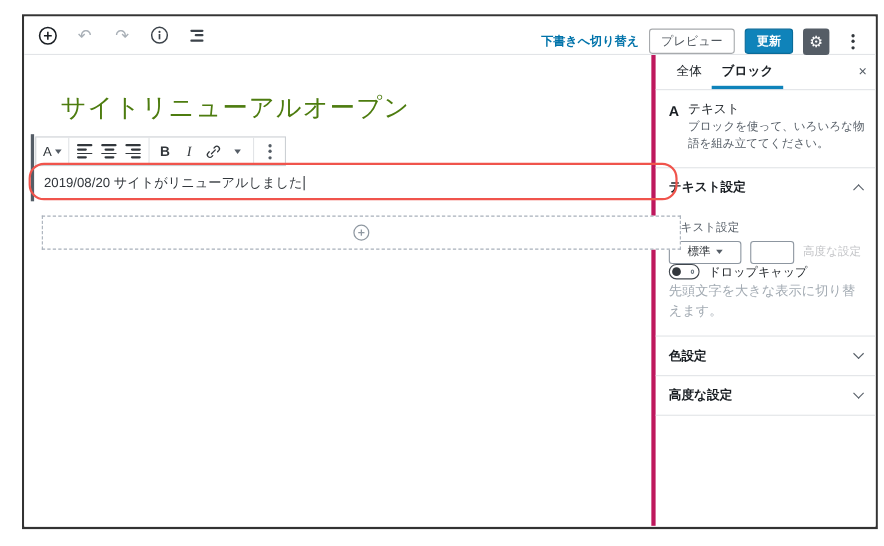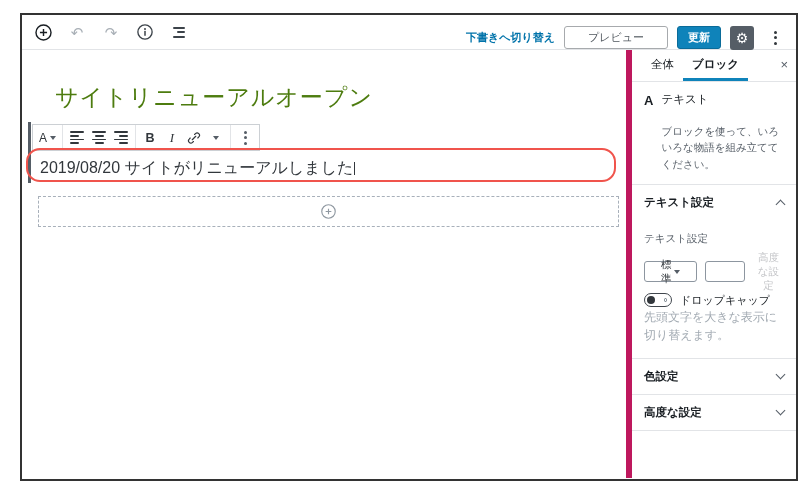--- a/index.html
+++ b/index.html
@@ -13,63 +13,63 @@
   .icon-btn { width:24px; height:24px; display:flex; align-items:center; justify-content:center; background:none; border:none; cursor:pointer; }
   .glyph { font-size:15px; line-height:1; color:#191e23; }
   .glyph.dim { color:#a8afb6; }
   .struct-icon { display:flex; flex-direction:column; gap:2.5px; align-items:flex-start; }
   .struct-icon i { display:block; height:2px; background:#3c434a; border-radius:1px; }
   .struct-icon i:nth-child(1){ width:12px; }
   .struct-icon i:nth-child(2){ width:8px; margin-left:4px; }
   .struct-icon i:nth-child(3){ width:12px; }
   .hright { display:flex; align-items:center; gap:9px;margin-top:11px; }
   .draft-link { color:#0073aa; font-size:11px; font-weight:bold; cursor:pointer; background:none; border:none; }
-  .btn-secondary { height:23px; padding:0 23px; font-size:11px; color:#50575e; background:#fff; border:1px solid #a7aaad; border-radius:3px; cursor:pointer; }
+  .btn-secondary { height:23px; padding:0 10px; font-size:11px; color:#50575e; background:#fff; border:1px solid #a7aaad; border-radius:3px; cursor:pointer; }
   .btn-primary { height:23px; padding:0 10px; font-size:11px; font-weight:bold; color:#fff; background:#0f83ba; border:1px solid #0a6b99; border-radius:3px; cursor:pointer; }
   .btn-gear { width:24px; height:24px; background:#555d66; border:none; border-radius:3px; color:#fff; font-size:14px; line-height:1; cursor:pointer; }
   .dots { display:flex; flex-direction:column; gap:2.5px; align-items:center; }
   .dots i { width:3px; height:3px; border-radius:50%; background:#32373c; display:block; }
 
   
   .wbody { display:flex; height:428px; }
   .main { position:relative; flex:1; background:#fff; }
-  .sidebar { width:170px; border-left:6px solid #be185d; background:#fff; font-size:11px; }
+  .sidebar { width:204px; border-left:4px solid #be185d; background:#fff; font-size:11px; }
 
   
   .post-title { position:absolute; left:33px; top:32px; font-size:23px; font-weight:500; color:#4d7c0f; letter-spacing:1px; }
   .sel-bar { position:absolute; left:6px; top:72px; width:3px; height:61px; background:#555d66; }
   .block-toolbar { position:absolute; left:10px; top:74px; height:27px; display:flex; align-items:stretch; background:#fff; border:1px solid #ccd0d4; }
   .tb-group { display:flex; align-items:center; padding:0 3px; border-right:1px solid #e2e4e7; }
   .tb-group:last-child { border-right:none; }
   .tb-btn { min-width:22px; height:23px; display:flex; align-items:center; justify-content:center; background:none; border:none; cursor:pointer; color:#32373c; gap:3px; padding:0 3px; }
   .tb-letter { font-size:12px; color:#32373c; }
   .caret-down { width:0; height:0; border-left:3.5px solid transparent; border-right:3.5px solid transparent; border-top:4px solid #555d66; display:inline-block; }
   .align-icon { display:flex; flex-direction:column; gap:2px; width:14px; }
   .align-icon i { display:block; height:1.8px; background:#32373c; border-radius:1px; }
   .align-icon.left { align-items:flex-start; } .align-icon.center { align-items:center; } .align-icon.right { align-items:flex-end; }
   .align-icon i:nth-child(odd){ width:14px; } .align-icon i:nth-child(even){ width:9px; }
   .bold-glyph { font-weight:bold; font-size:12.5px; }
   .italic-glyph { font-family:"Liberation Serif","DejaVu Serif",serif; font-style:italic; font-size:13px; }
   .tb-dots i { background:#555d66; }
 
   .annotation { position:absolute; left:4px; top:98px; width:590px; height:34px; border:2px solid #f0544c; border-radius:14px; pointer-events:none; }
-  .paragraph { position:absolute; left:18px; top:108px; font-size:16px; color:#32373c; display:flex; align-items:center; }
+  .paragraph { position:absolute; left:18px; top:108px; font-size:12px; color:#32373c; display:flex; align-items:center; }
   .text-caret { display:inline-block; width:1px; height:13px; background:#32373c; margin-left:1px; }
 
   .appender { position:absolute; left:16px; top:146px; width:581px; height:31px; border:1px dashed #a8b0ba; display:flex; align-items:center; justify-content:center; cursor:pointer; background:#fff; }
 
   
   .tabs { height:32px; display:flex; align-items:stretch; border-bottom:1px solid #e2e4e7; padding:0 10px; position:relative; }
   .tab { display:flex; align-items:center; padding:0 9px; font-size:11.5px; color:#191e23; cursor:pointer; border-bottom:3px solid transparent; background:none; border-top:none; border-left:none; border-right:none; }
   .tab.active { font-weight:bold; border-bottom:3px solid #0f83ba; }
   .tab-close { position:absolute; right:8px; top:8px; font-size:13px; color:#555d66; background:none; border:none; cursor:pointer; line-height:1; }
 
   .block-card { display:flex; gap:8px; padding:10px 10px 12px 12px; border-bottom:1px solid #e2e4e7; }
   .block-card .bicon { font-size:13px; font-weight:bold; color:#191e23; padding-top:1px; }
-  .bc-title { font-size:11.5px; color:#191e23; margin-bottom:16px; }
+  .bc-title { font-size:11.5px; color:#191e23; margin-bottom:0; }
   .bc-desc { font-size:10.5px; color:#555d66; line-height:1.55; }
 
   .panel-row { display:flex; align-items:center; justify-content:space-between; padding:10px 12px; border-bottom:1px solid #e2e4e7; cursor:pointer; background:none; width:100%; border-left:none;border-right:none;border-top:none; }
   .panel-title { font-size:11.5px; font-weight:bold; color:#191e23; }
   .chev { width:7px; height:7px; border-right:1.5px solid #555d66; border-bottom:1.5px solid #555d66; display:inline-block; }
   .chev.up { transform:rotate(-135deg); margin-top:4px; }
   .chev.down { transform:rotate(45deg); margin-bottom:3px; }
 
   .panel-open { padding:4px 12px 14px; border-bottom:1px solid #e2e4e7; }
   .field-label { font-size:10.5px; color:#555d66; margin:8px 0 5px; }

